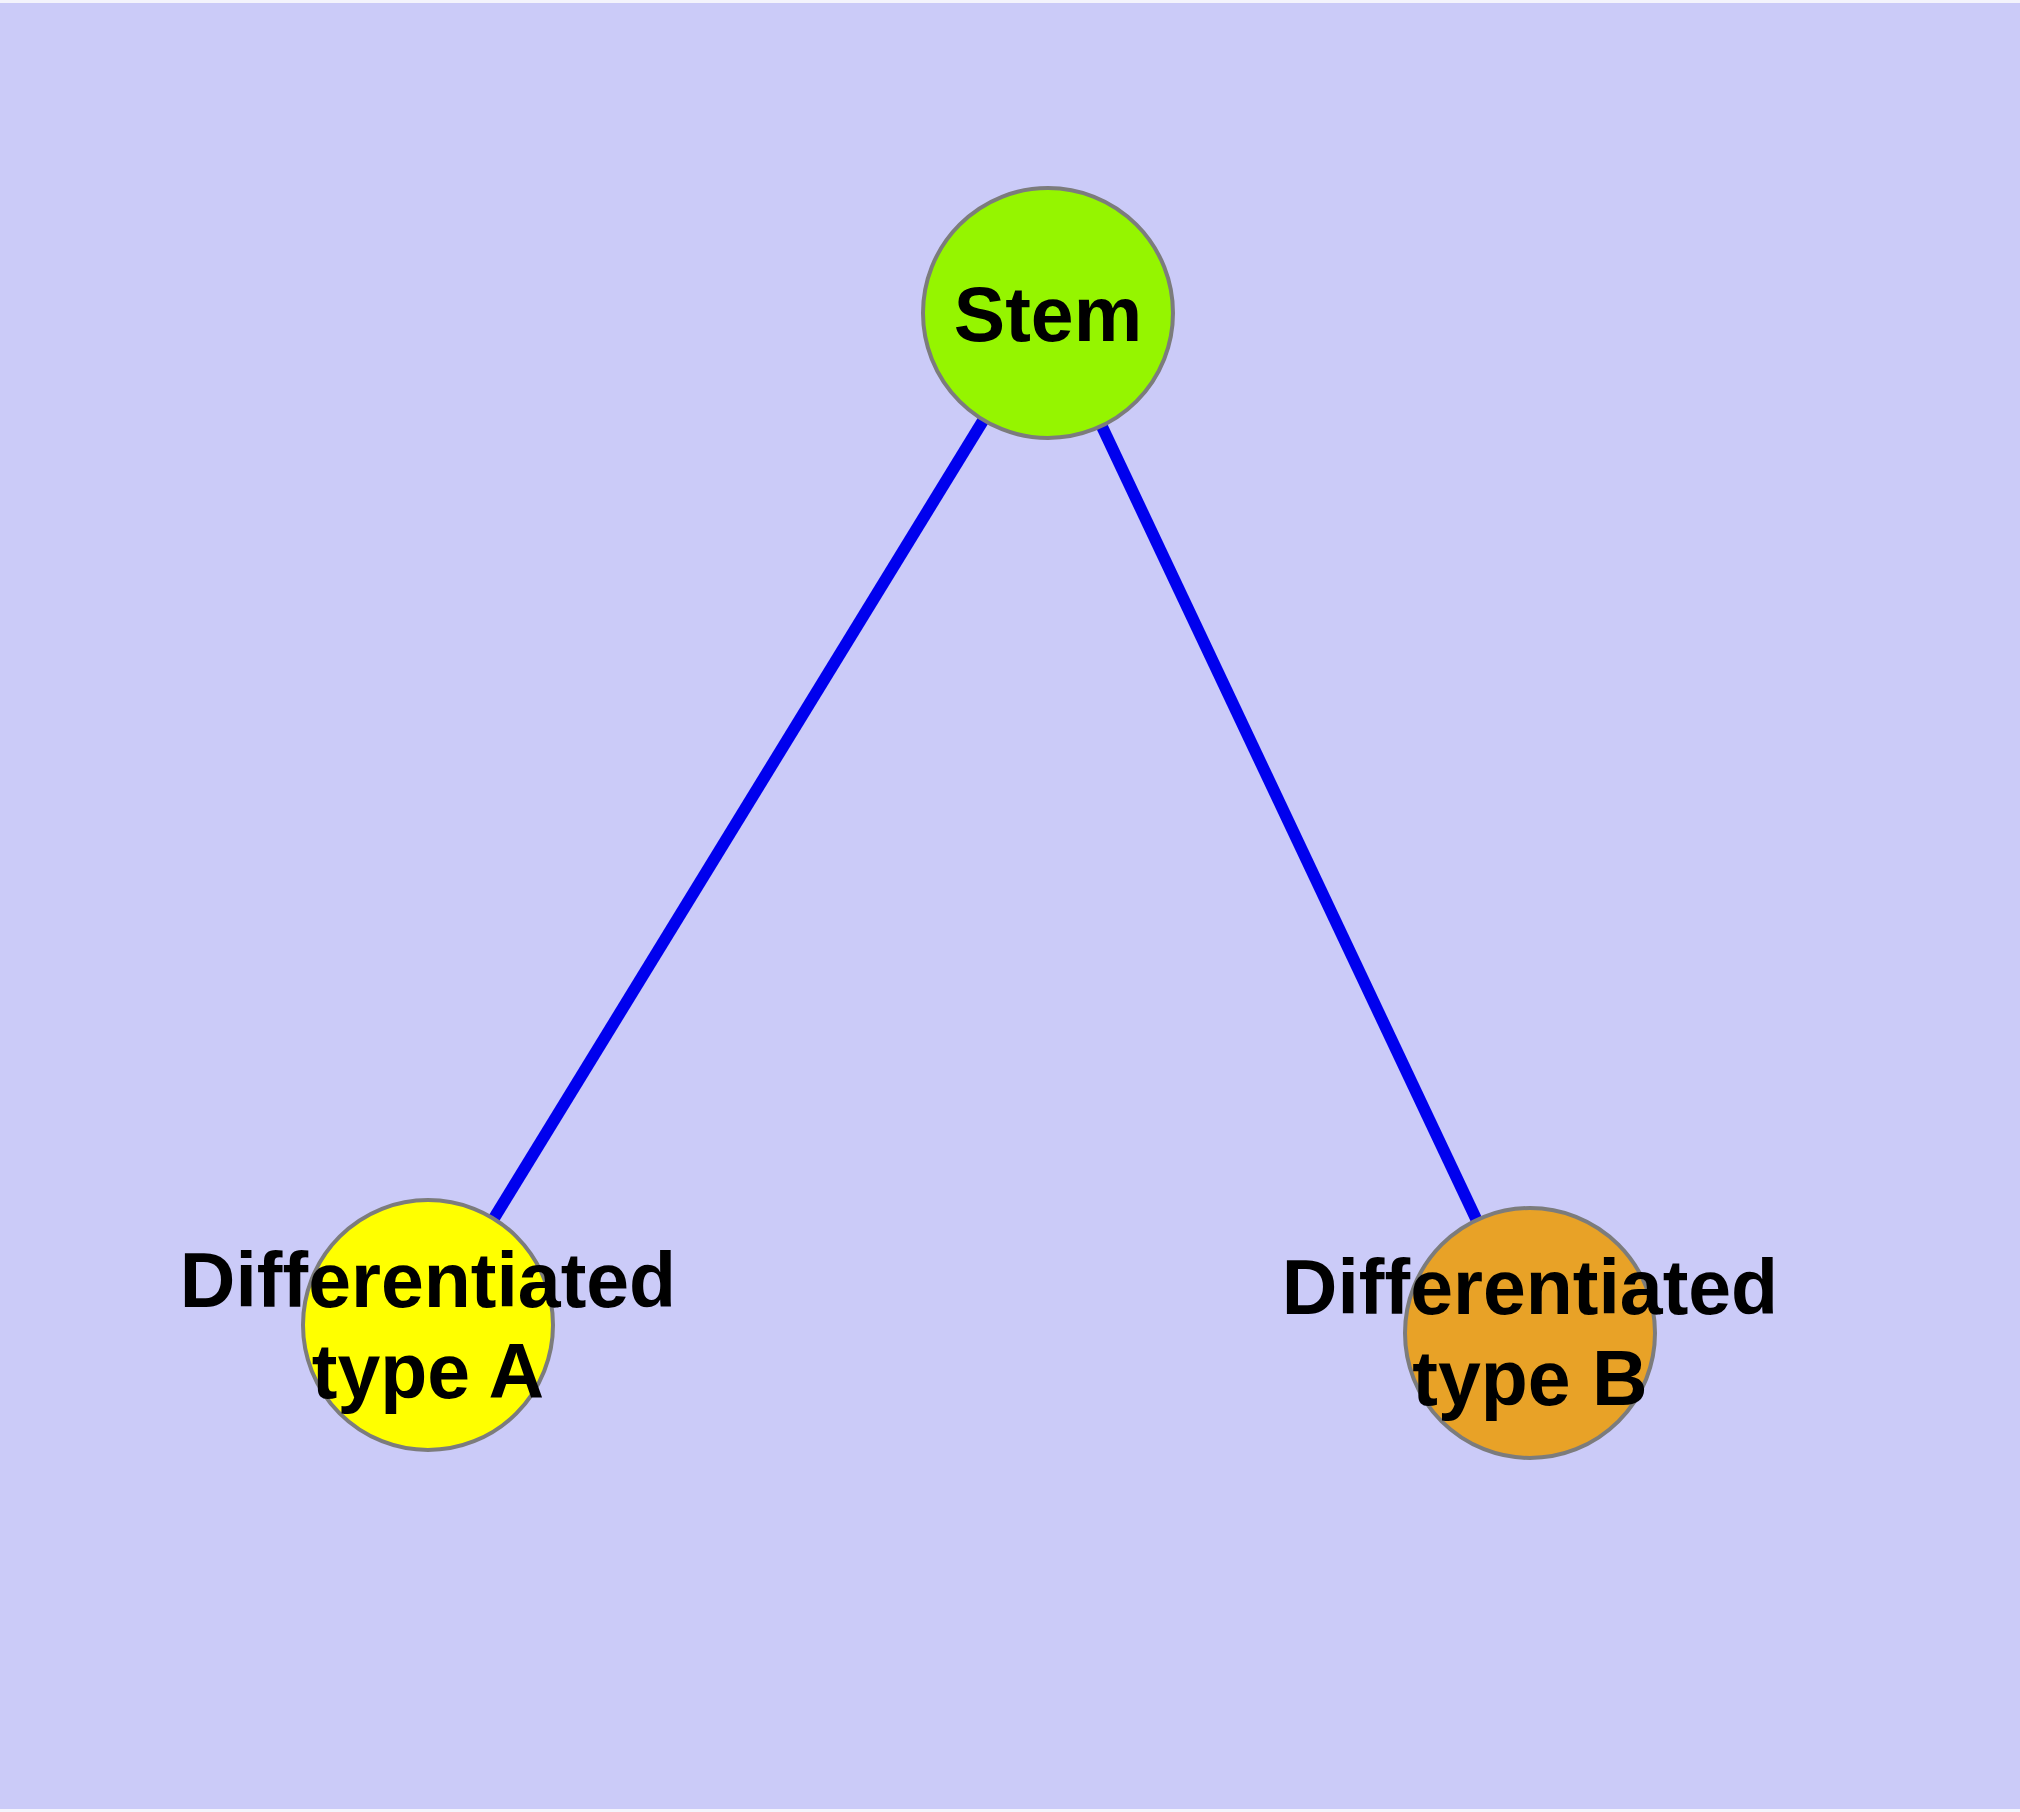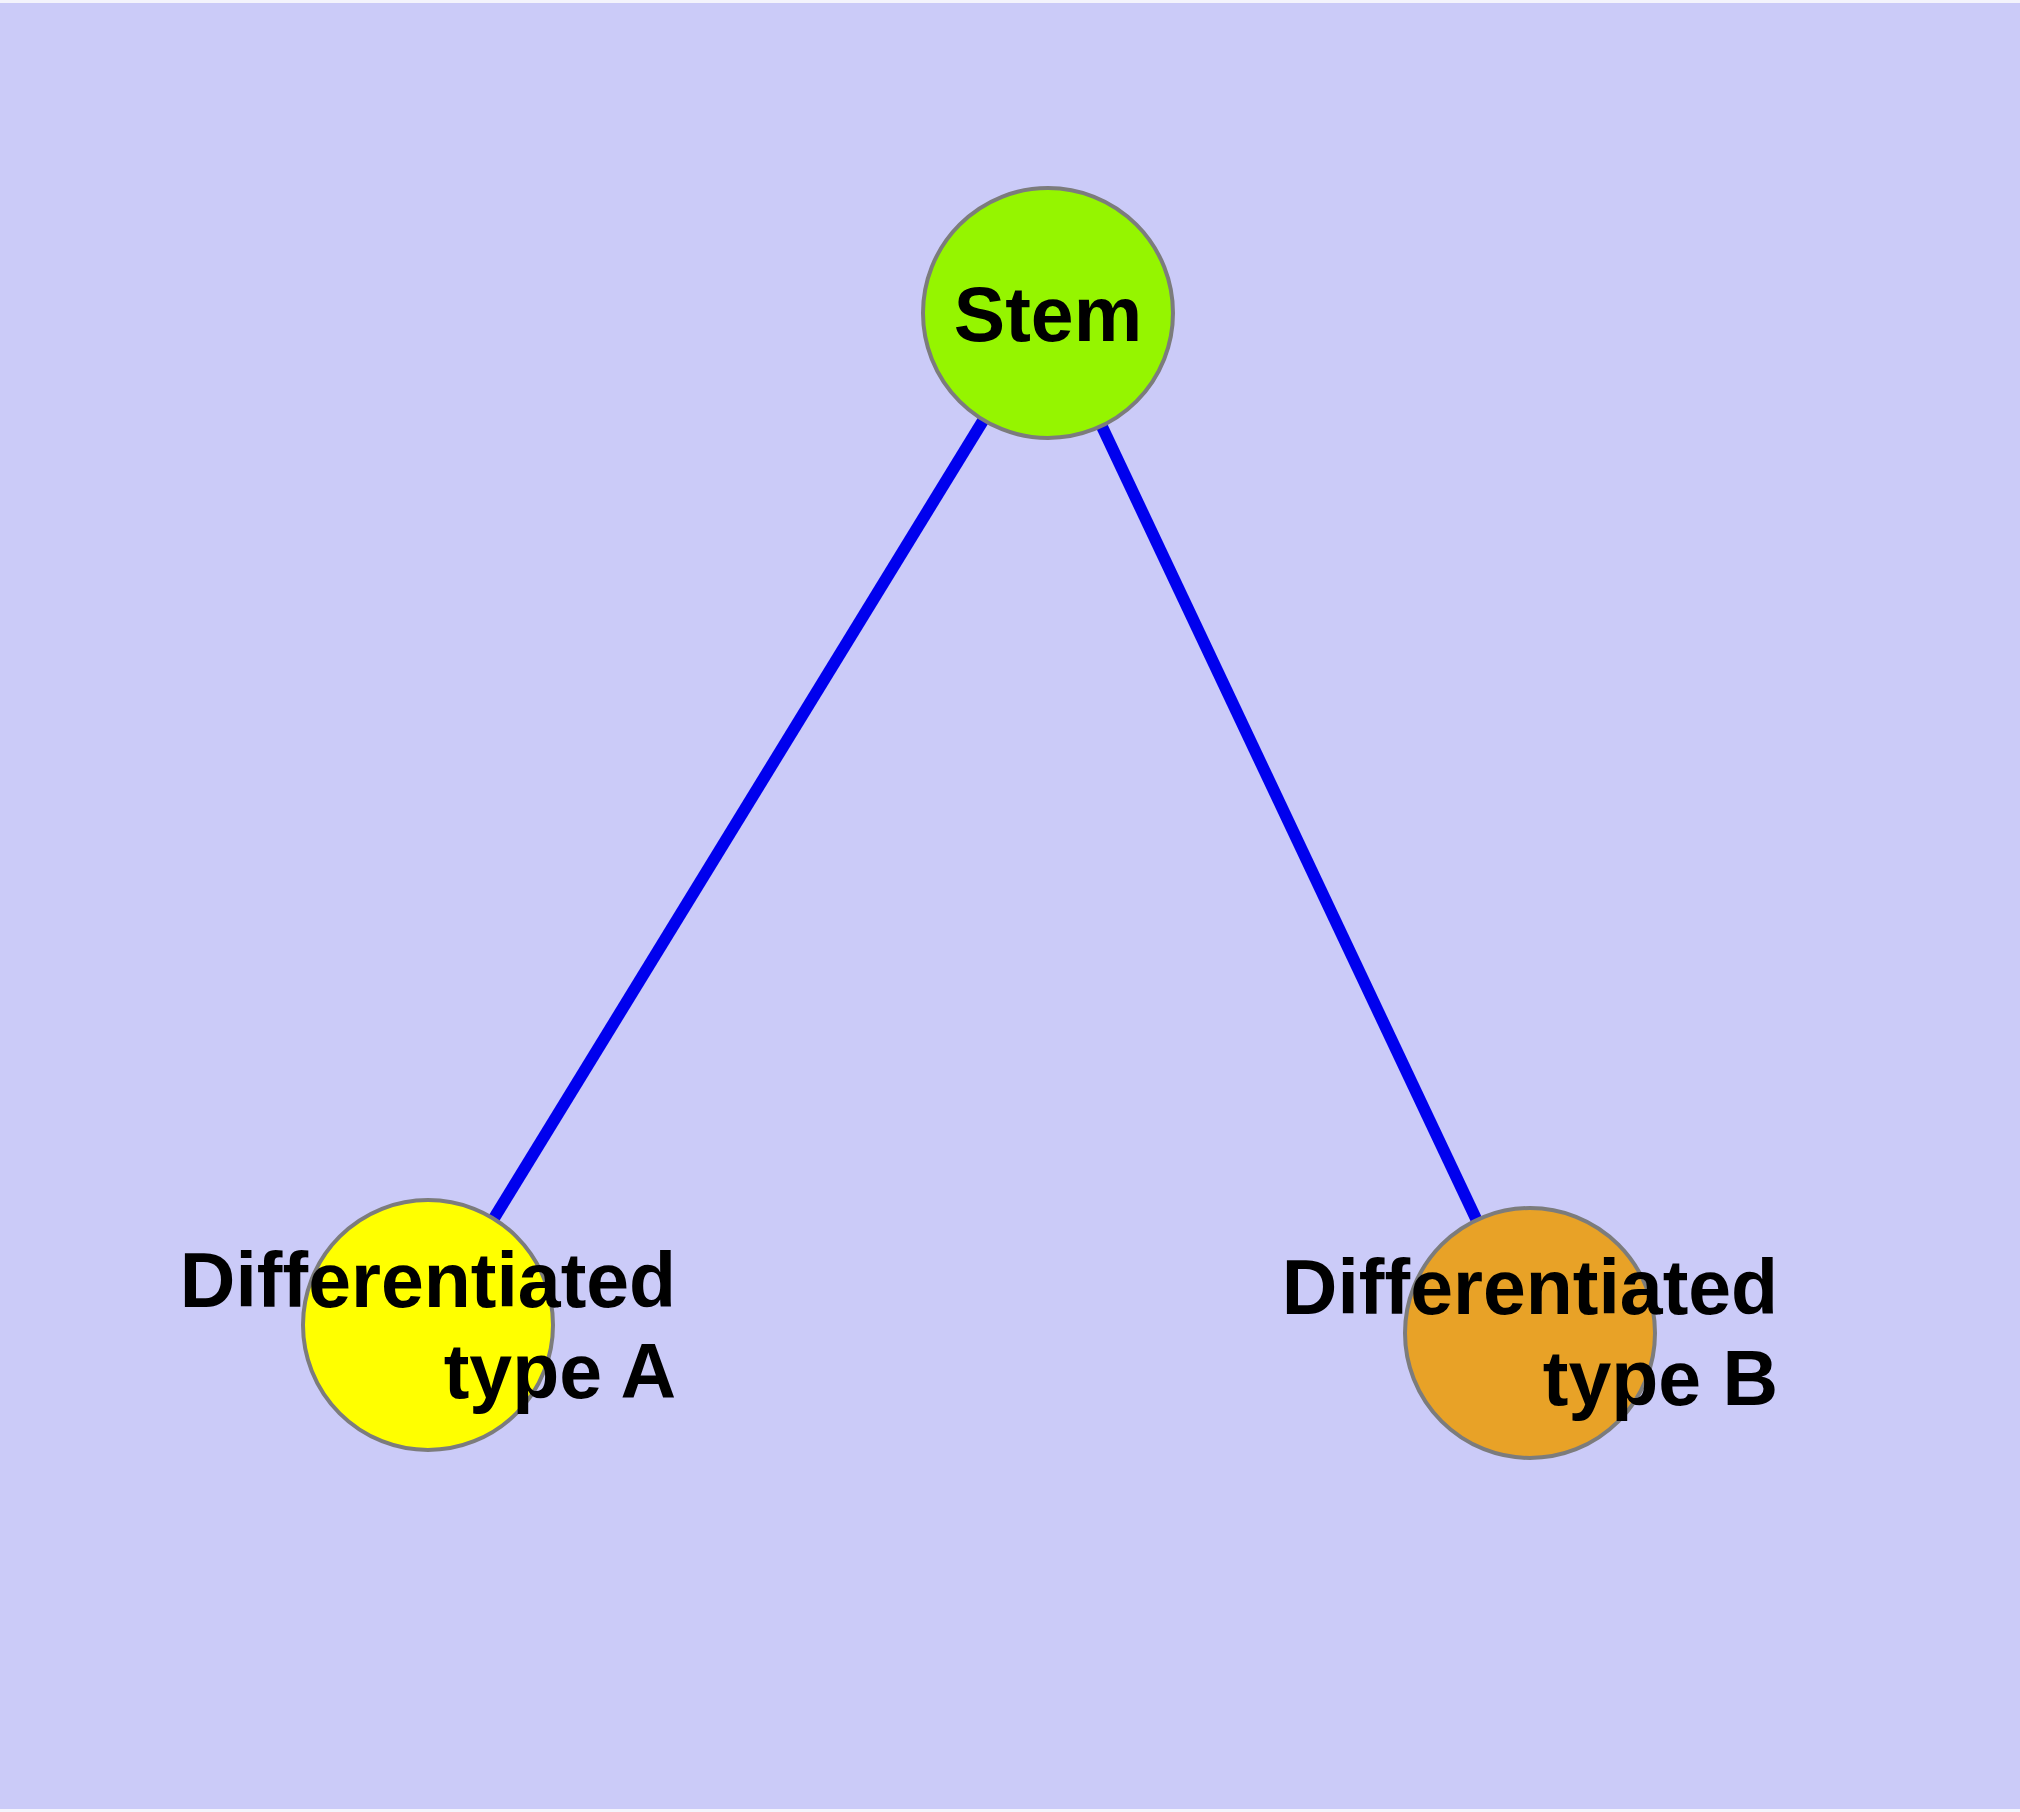--- a/index.html
+++ b/index.html
@@ -37,21 +37,21 @@
     z-index: 2;
   }
   .node-label {
     position: absolute;
     transform: translate(-50%, -50%);
     z-index: 3;
     color: #000000;
     font-weight: bold;
     font-size: 77px;
     line-height: 1.18;
-    text-align: right;
+    text-align: center;
     white-space: pre-line;
     letter-spacing: 0;
   }
 </style>
 </head>
 <body>
 
 <div id="stage" style="background: rgb(203, 203, 248);">
 
   <div class="edge-strip top"></div>

